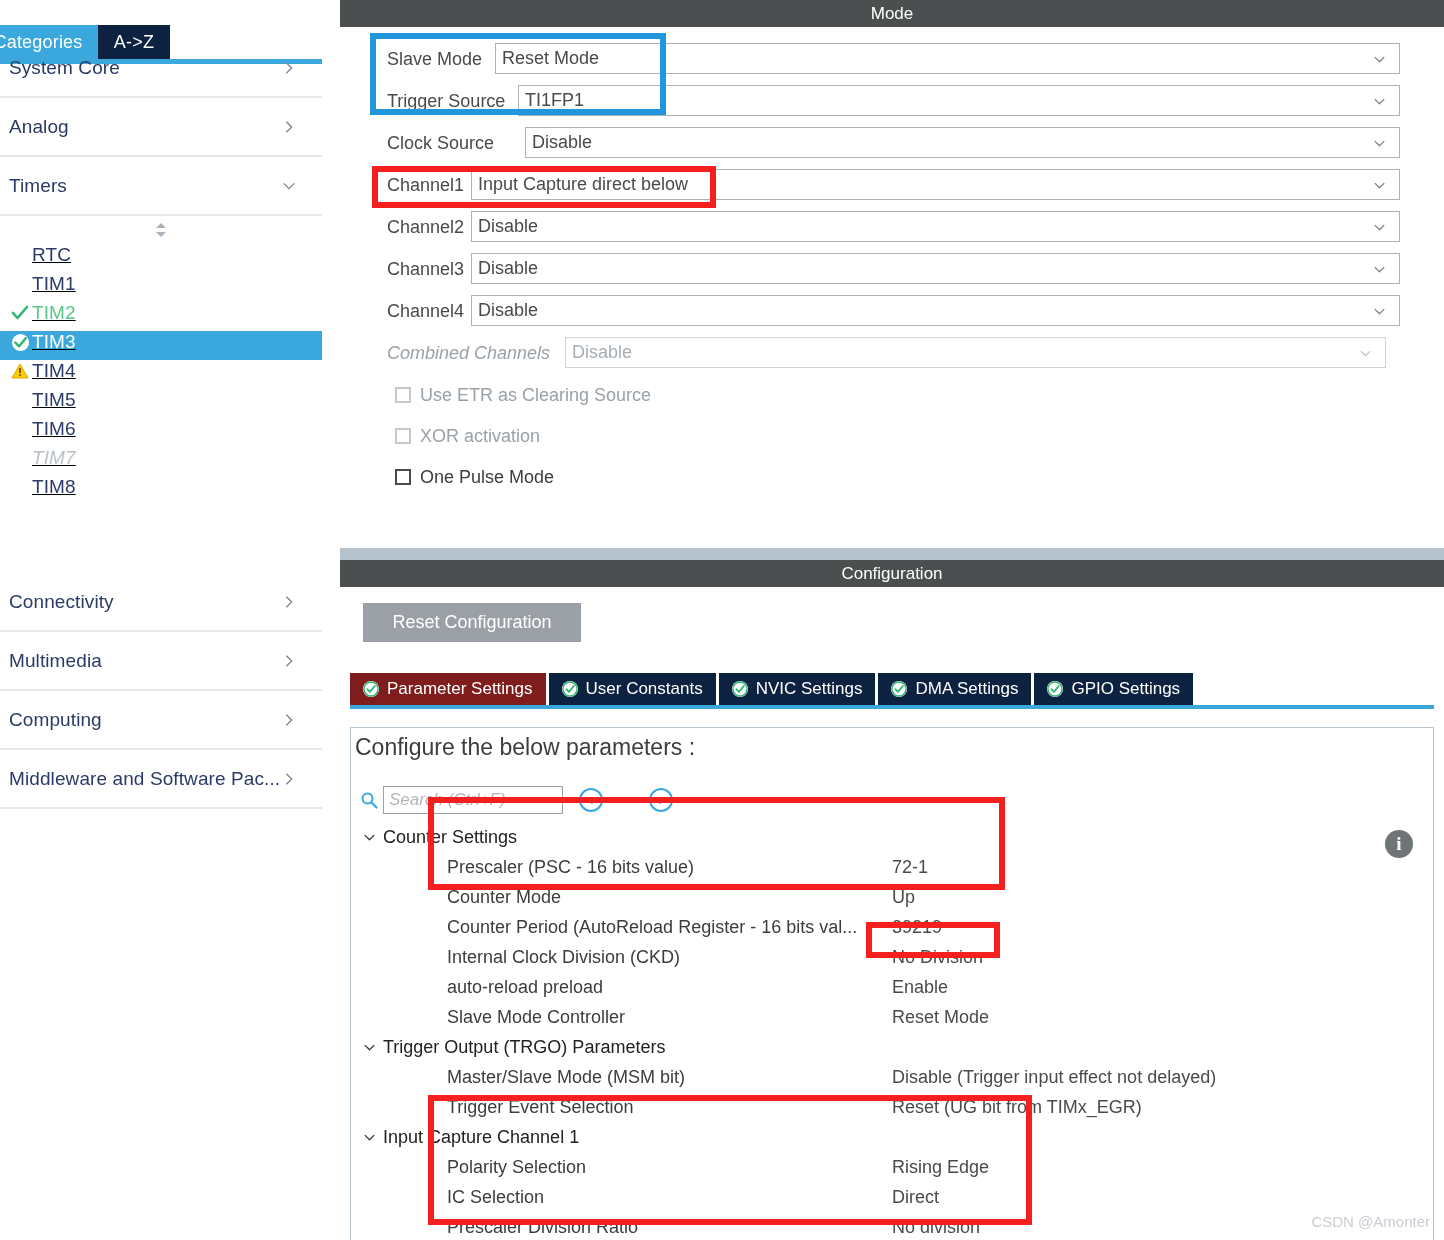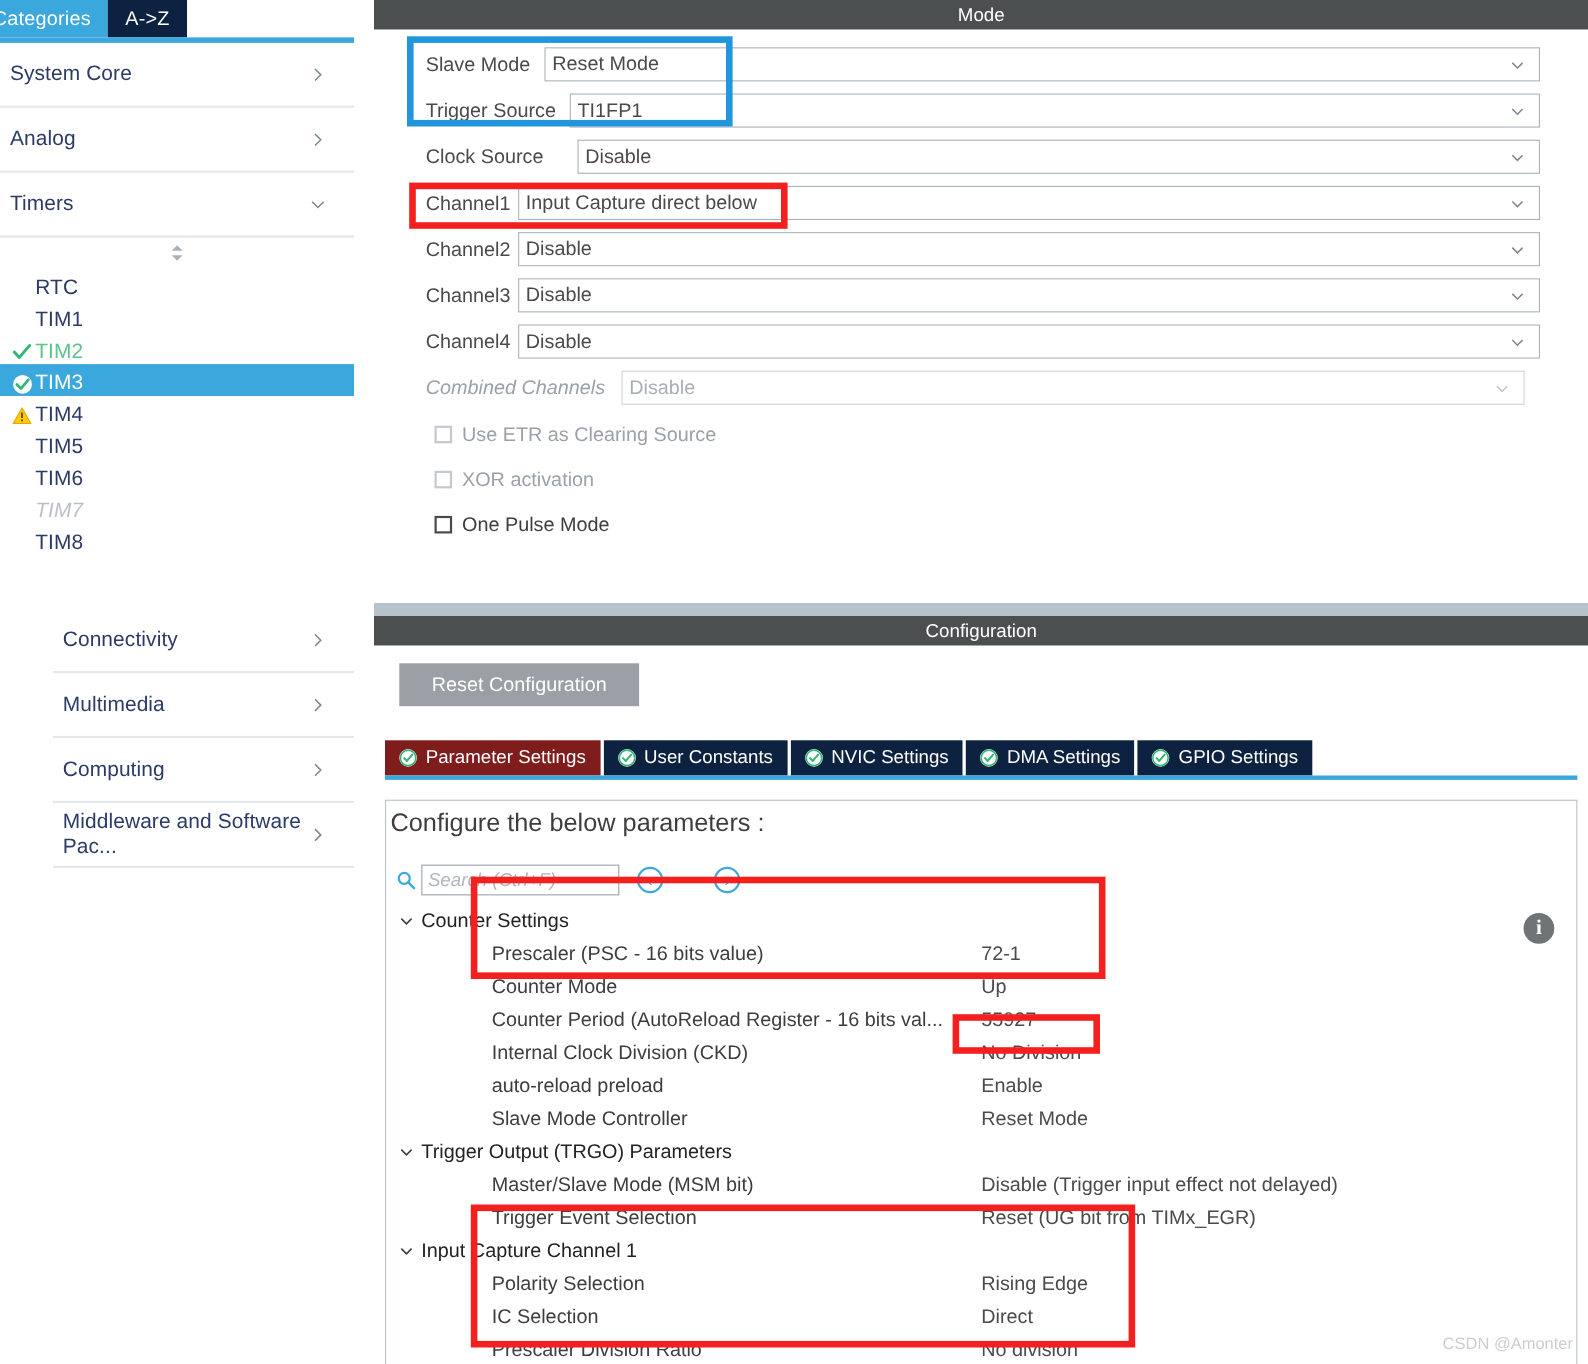--- a/index.html
+++ b/index.html
@@ -9,21 +9,21 @@
     font-family: "Liberation Sans", sans-serif;
     overflow: hidden;
   }
   .app { position: relative; width: 1444px; height: 1240px; }
 
   
   .sidebar {
     position: absolute; left: 0; top: 0; width: 322px; height: 1240px;
     background: #fff; overflow: hidden;
   }
-  .side-tabs { position: relative; height: 34px; }
+  .side-tabs { position: relative; height: 34px; margin-top: 25px; }
   .side-tab {
     position: absolute; top: 0; height: 34px;
     font-size: 18px; color: #ffffff;
     display: flex; align-items: center; justify-content: center;
     letter-spacing: .2px;
   }
   .side-tab.categories { left: -22px; width: 120px; background: #3aa8dc; }
   .side-tab.az { left: 98px; width: 72px; background: #0d2240; }
   .side-tab-underline {
     position: absolute; left: 0; top: 34px; width: 322px; height: 5px;
@@ -40,31 +40,31 @@
     position: absolute; right: 26px; top: 50%; transform: translateY(-50%);
     width: 14px; height: 14px; color: #7c8792;
   }
   .chev svg { display: block; }
 
   .timer-list { position: absolute; left: 0; top: 216px; width: 322px; }
   .sort-handle {
     height: 28px; display: flex; align-items: center; justify-content: center;
   }
   .timer-row {
-    position: relative; height: 29px; display: flex; align-items: flex-end;
-    padding-left: 8px; cursor: pointer;
+    position: relative; height: 29px; display: flex; align-items: flex-start;
+    padding-left: 8px; cursor: pointer; text-decoration: underline;
   }
   .timer-row.selected { background: #3aa8dc; }
   .timer-icon { width: 24px; height: 22px; display: flex; align-items: center; justify-content: center; flex: 0 0 24px; }
   .timer-name { font-size: 19px; color: #2b3a67; letter-spacing: .1px; }
   .timer-row.selected .timer-name { color: #ffffff; }
   .timer-name.green { color: #5bc58a; }
   .timer-name.dim { color: #b9c0c8; font-style: italic; }
 
-  .cat-list-lower { position: absolute; left: 0; top: 553px; width: 322px; padding-left: 48px; }
+  .cat-list-lower { position: absolute; left: 0; top: 573px; width: 322px; }
 
   
   .right { position: absolute; left: 340px; top: 0; width: 1104px; height: 1240px; background:#fff; }
 
   .panel-header {
     height: 27px; background: #4c4f50; color: #ffffff;
     font-size: 17px; display: flex; align-items: center; justify-content: center;
   }
   .mode-body { position: relative; height: 521px; background: #fff; padding-top: 11px; }
 
@@ -515,21 +515,21 @@
         <div class="param-row">
           <span class="param-name">Prescaler (PSC - 16 bits value)</span>
           <span class="param-value">72-1</span>
         </div>
         <div class="param-row">
           <span class="param-name">Counter Mode</span>
           <span class="param-value">Up</span>
         </div>
         <div class="param-row">
           <span class="param-name">Counter Period (AutoReload Register - 16 bits val...</span>
-          <span class="param-value">55927</span>
+          <span class="param-value">39219</span>
         </div>
         <div class="param-row">
           <span class="param-name">Internal Clock Division (CKD)</span>
           <span class="param-value">No Division</span>
         </div>
         <div class="param-row">
           <span class="param-name">auto-reload preload</span>
           <span class="param-value">Enable</span>
         </div>
         <div class="param-row">

